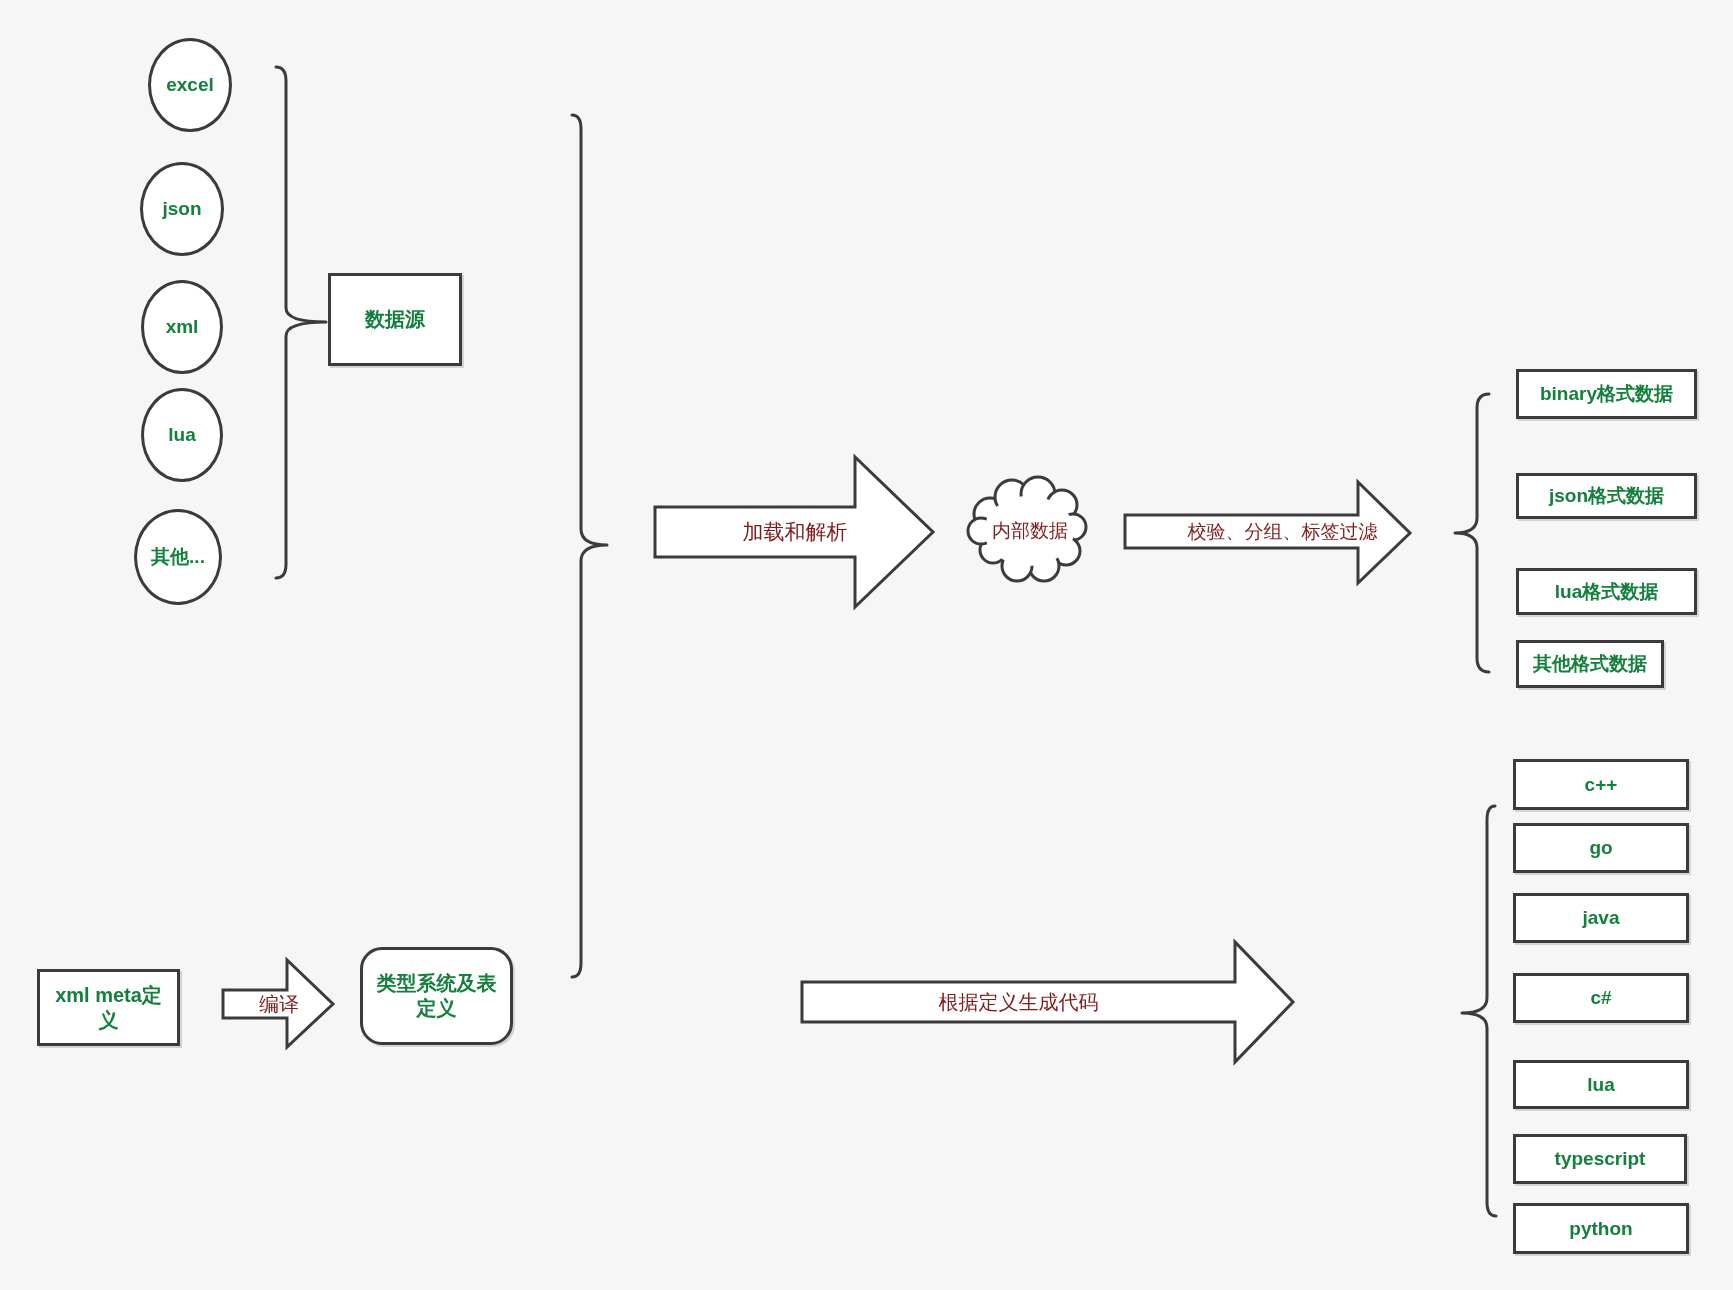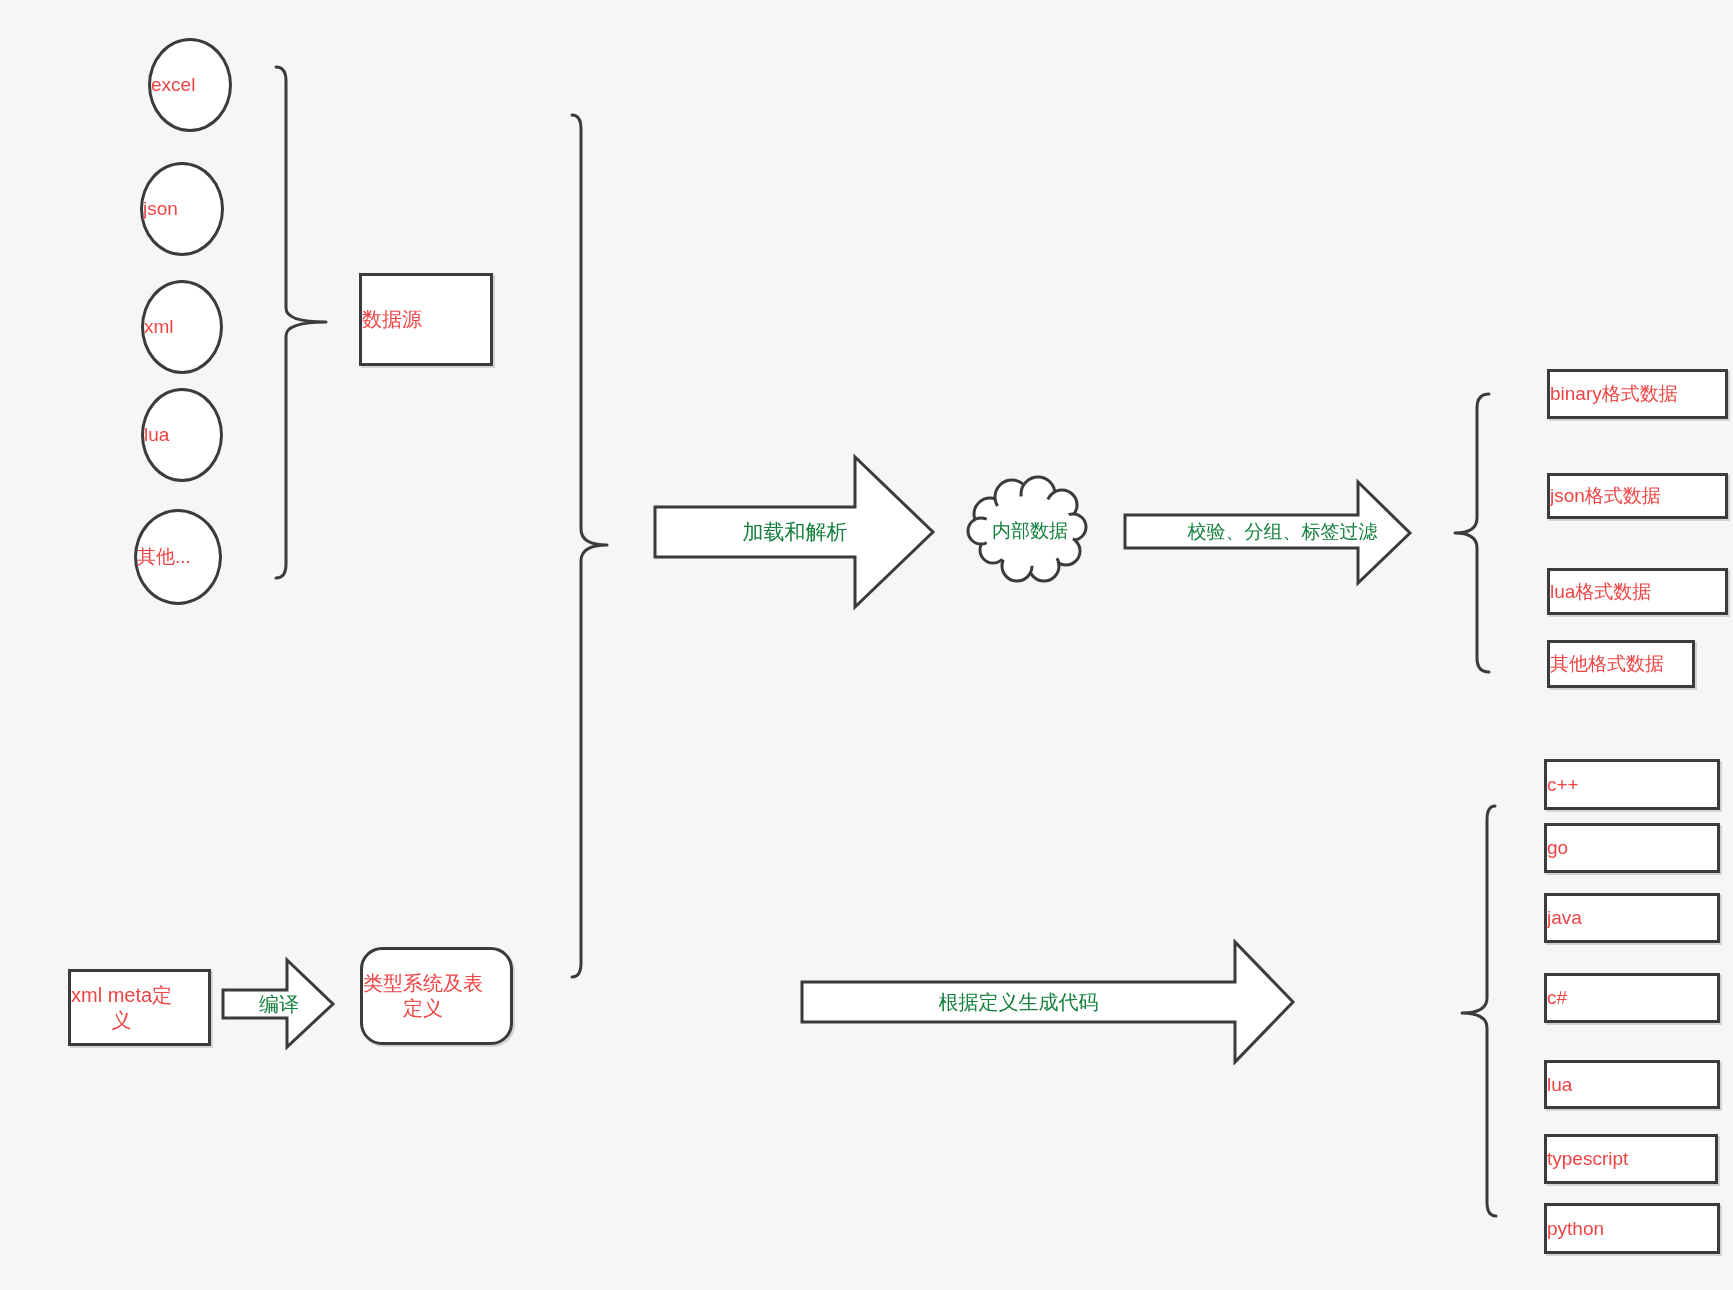--- a/index.html
+++ b/index.html
@@ -3,30 +3,30 @@
 <meta charset="utf-8">
 <style>
   html,body{margin:0;padding:0;}
   body{background:#e9e9e9;font-family:"Liberation Sans","DejaVu Sans",sans-serif;}
   .canvas{
     position:relative;width:1733px;height:1290px;background:#f6f6f6;
     overflow:hidden;color:#4a4a4a;
   }
   .layer{position:absolute;left:0;top:0;width:1733px;height:1290px;}
   .node{
-    position:absolute;display:flex;align-items:center;
+    position:absolute;display:flex;align-items:center;justify-content:center;
     background:#ffffff;border:3px solid #3b3b3b;box-sizing:border-box;
-    font-size:19px;color:#ef4444;text-align:center;line-height:1.25;
+    font-size:19px;color:#15803d;text-align:center;line-height:1.25;font-weight:bold;
   }
-  .rect{box-shadow:2px 2px 0 rgba(59,59,59,0.18);margin-left:31px;}
+  .rect{box-shadow:2px 2px 0 rgba(59,59,59,0.18);}
   .ellipse{border-radius:50%;}
   .rounded{border-radius:22px;box-shadow:2px 2px 0 rgba(59,59,59,0.18);}
   .arrow-label{
     position:absolute;display:flex;align-items:center;justify-content:center;
-    font-size:20px;color:#15803d;text-align:left;pointer-events:none;
+    font-size:20px;color:#7f1d1d;text-align:left;pointer-events:none;
   }
   .prewrap{white-space:pre-line;}
   .fs20{font-size:20px;}
   .fs21{font-size:21px;}
   .fs19{font-size:19px;}
   svg .outline{fill:none;stroke:#3b3b3b;stroke-width:3;stroke-linecap:round;stroke-linejoin:round;}
   svg .block{fill:#ffffff;stroke:#3b3b3b;stroke-width:3;stroke-linejoin:miter;}
   svg .bump{fill:#ffffff;stroke:#3b3b3b;stroke-width:3;}
   svg .eraser{fill:#ffffff;stroke:none;}
 </style>

